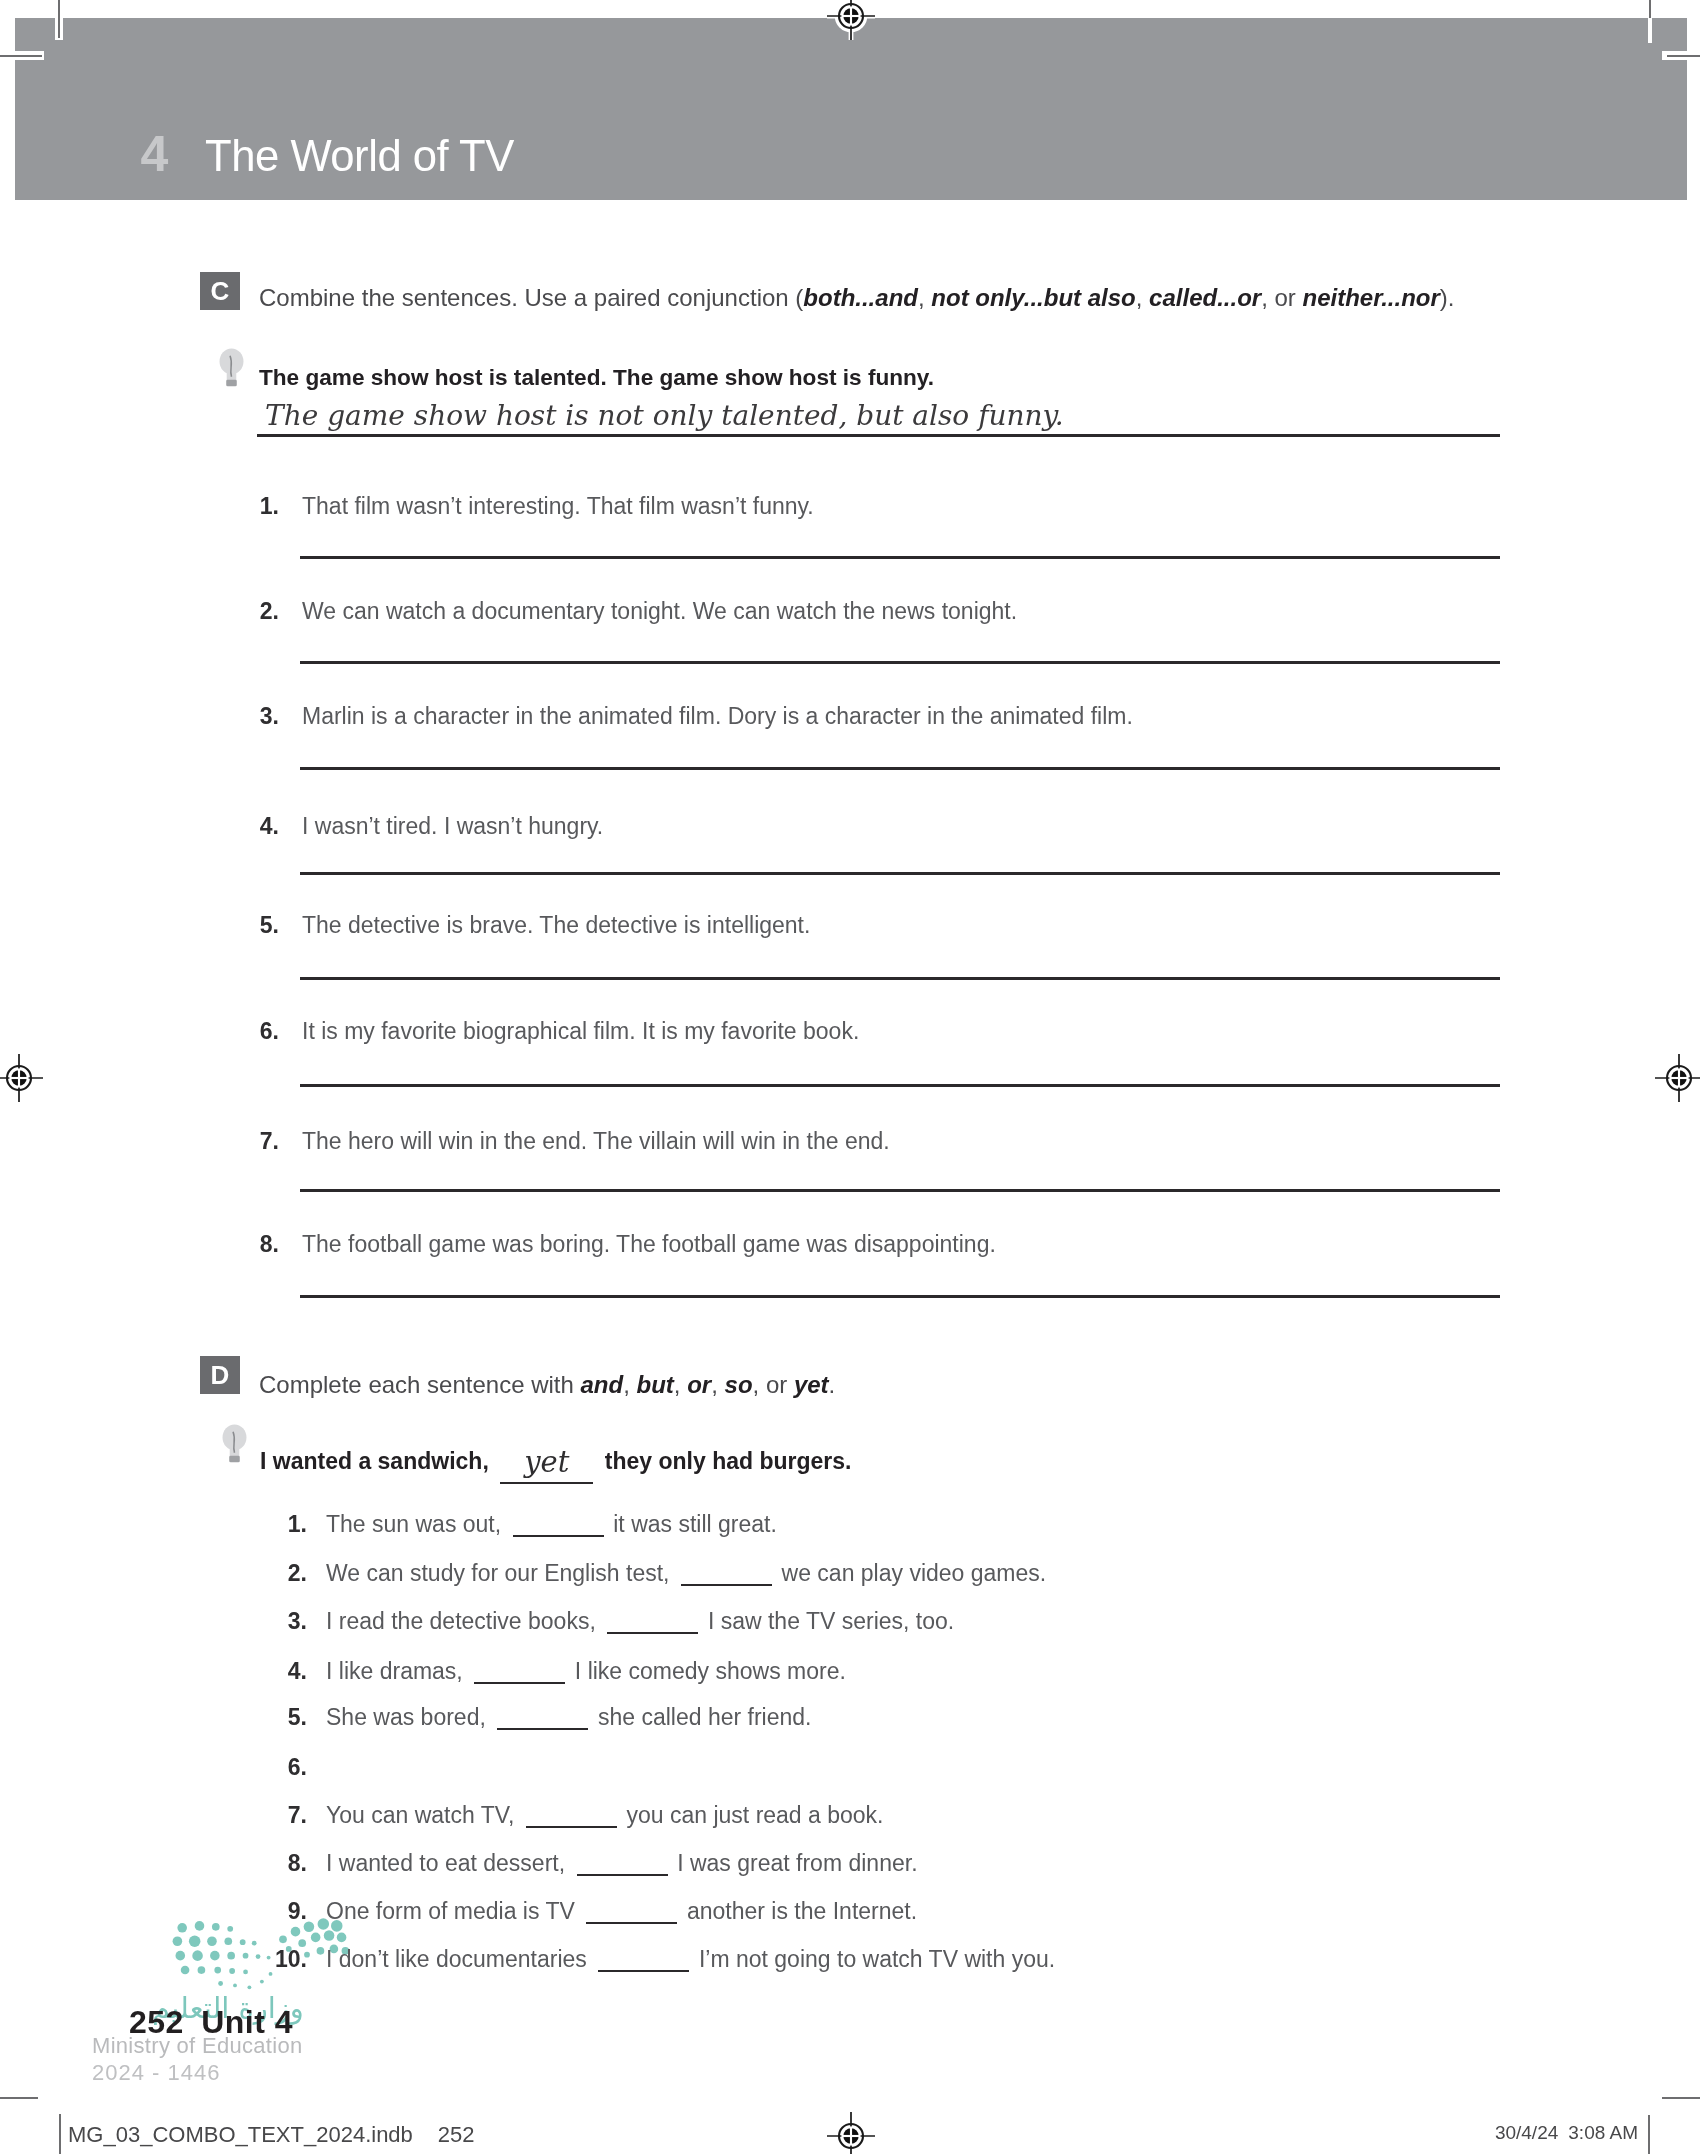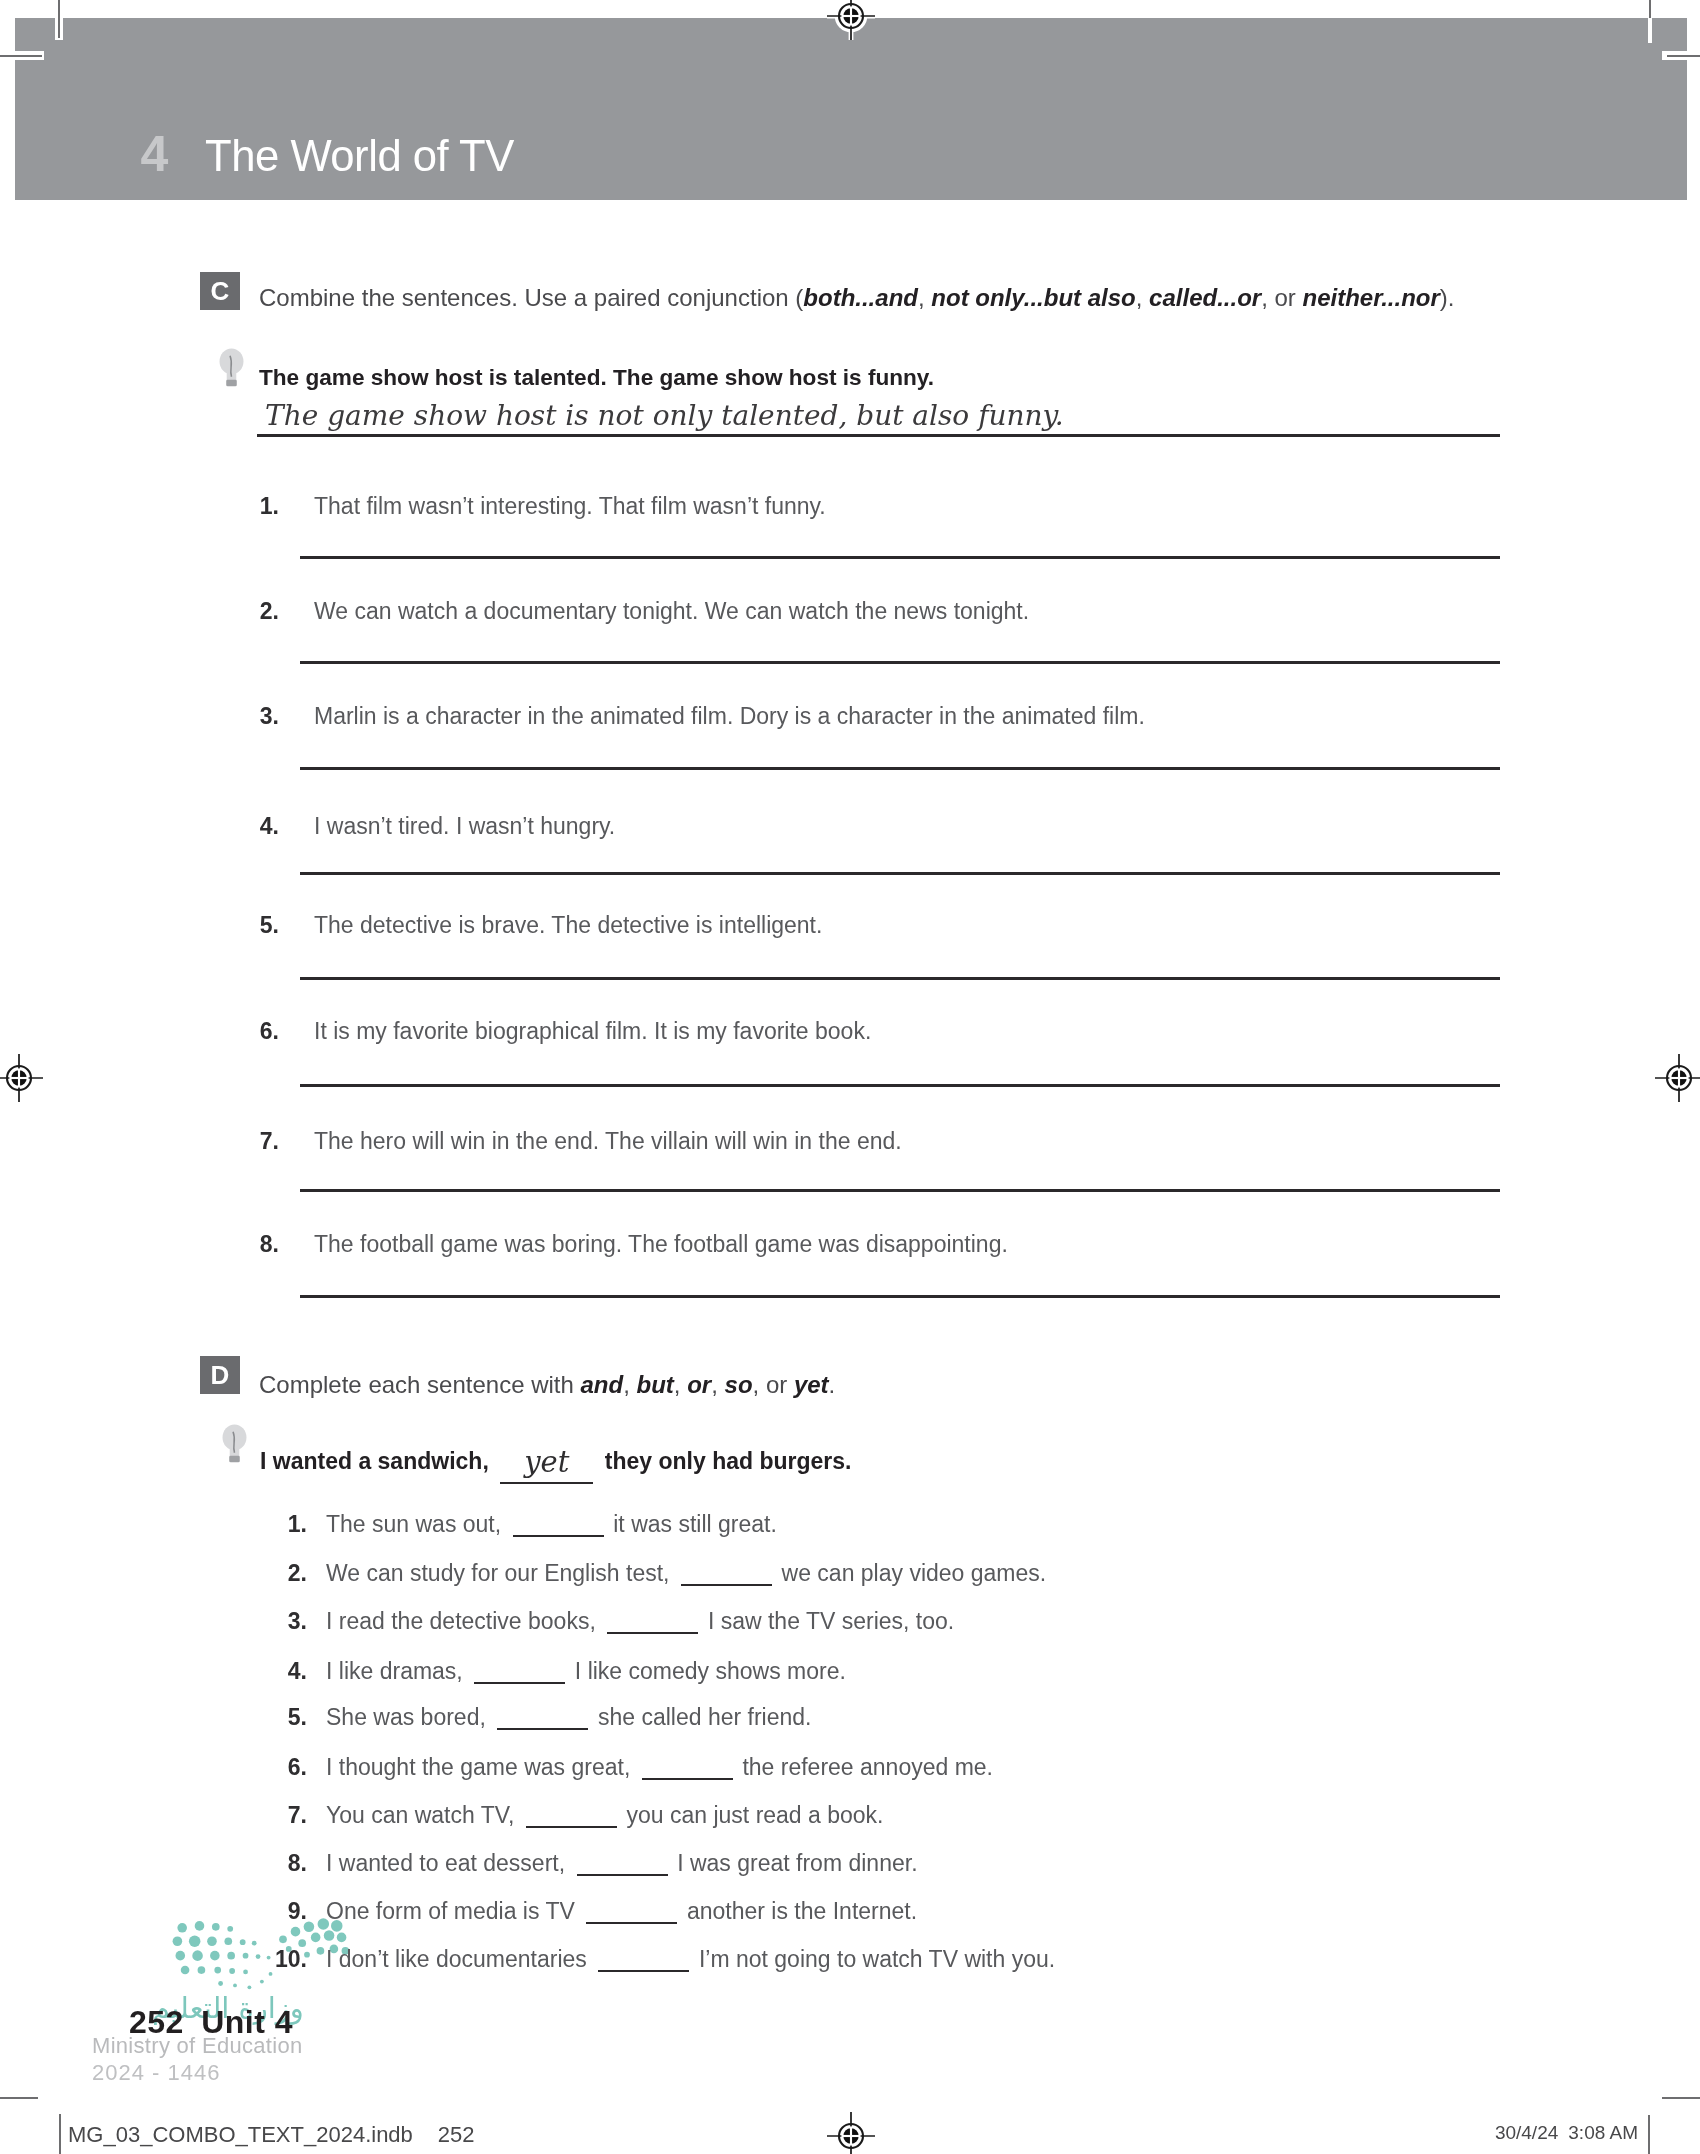--- a/index.html
+++ b/index.html
@@ -28,21 +28,21 @@
   .bulb{position:absolute;width:27px;height:46px;}
   .ex-prompt{position:absolute;left:259px;font-size:22.6px;font-weight:bold;color:#232023;line-height:27px;white-space:nowrap;}
   .script{font-family:"DejaVu Serif","Liberation Serif",serif;font-style:italic;}
   .ex-answer{position:absolute;left:265px;font-size:28px;color:#3b3a3c;line-height:31px;white-space:nowrap;}
   .rule{position:absolute;left:300px;right:200px;height:2.9px;background:#2b292b;}
   .rule-ex{left:257px;}
 
   
   .c-row{position:absolute;left:242px;display:flex;font-size:23px;line-height:29px;white-space:nowrap;}
   .c-num{width:37px;text-align:right;font-weight:bold;color:#2f2e30;}
-  .c-text{margin-left:35px;color:#58595c;}
+  .c-text{margin-left:23px;color:#58595c;}
 
   
   .d-row{position:absolute;left:242px;display:flex;font-size:23px;line-height:29px;white-space:nowrap;}
   .d-num{width:65px;text-align:right;font-weight:bold;color:#2f2e30;}
   .d-text{margin-left:19px;color:#58595c;}
   .blank{display:inline-block;width:91px;border-bottom:2.9px solid #2b292b;position:relative;top:4.8px;margin:0 9.6px 0 11.5px;}
   .d-example{position:absolute;left:260px;font-size:23px;font-weight:bold;color:#232023;line-height:29px;white-space:nowrap;display:flex;align-items:baseline;}
   .ex-blank{display:inline-block;width:93px;border-bottom:2.9px solid #2b292b;text-align:center;position:relative;top:5.8px;margin:0 11.5px;}
   .ex-blank .script{display:inline-block;font-size:29px;font-weight:normal;color:#2f2e30;line-height:1;transform:translateY(-2.9px);}
 
@@ -215,21 +215,20 @@
   <div class="d-row" style="top:1657px;">
     <span class="d-num">4.</span>
     <span class="d-text"><span>I like dramas,</span><span class="blank"></span><span>I like comedy shows more.</span></span>
   </div>
   <div class="d-row" style="top:1703px;">
     <span class="d-num">5.</span>
     <span class="d-text"><span>She was bored,</span><span class="blank"></span><span>she called her friend.</span></span>
   </div>
   <div class="d-row" style="top:1753px;">
     <span class="d-num">6.</span>
-    <span class="d-text"><span>I thought the game was great,</span><span class="blank"></span><span>the referee annoyed me.</span></span>
   </div>
   <div class="d-row" style="top:1801px;">
     <span class="d-num">7.</span>
     <span class="d-text"><span>You can watch TV,</span><span class="blank"></span><span>you can just read a book.</span></span>
   </div>
   <div class="d-row" style="top:1849px;">
     <span class="d-num">8.</span>
     <span class="d-text"><span>I wanted to eat dessert,</span><span class="blank"></span><span>I was great from dinner.</span></span>
   </div>
   <div class="d-row" style="top:1897px;">

